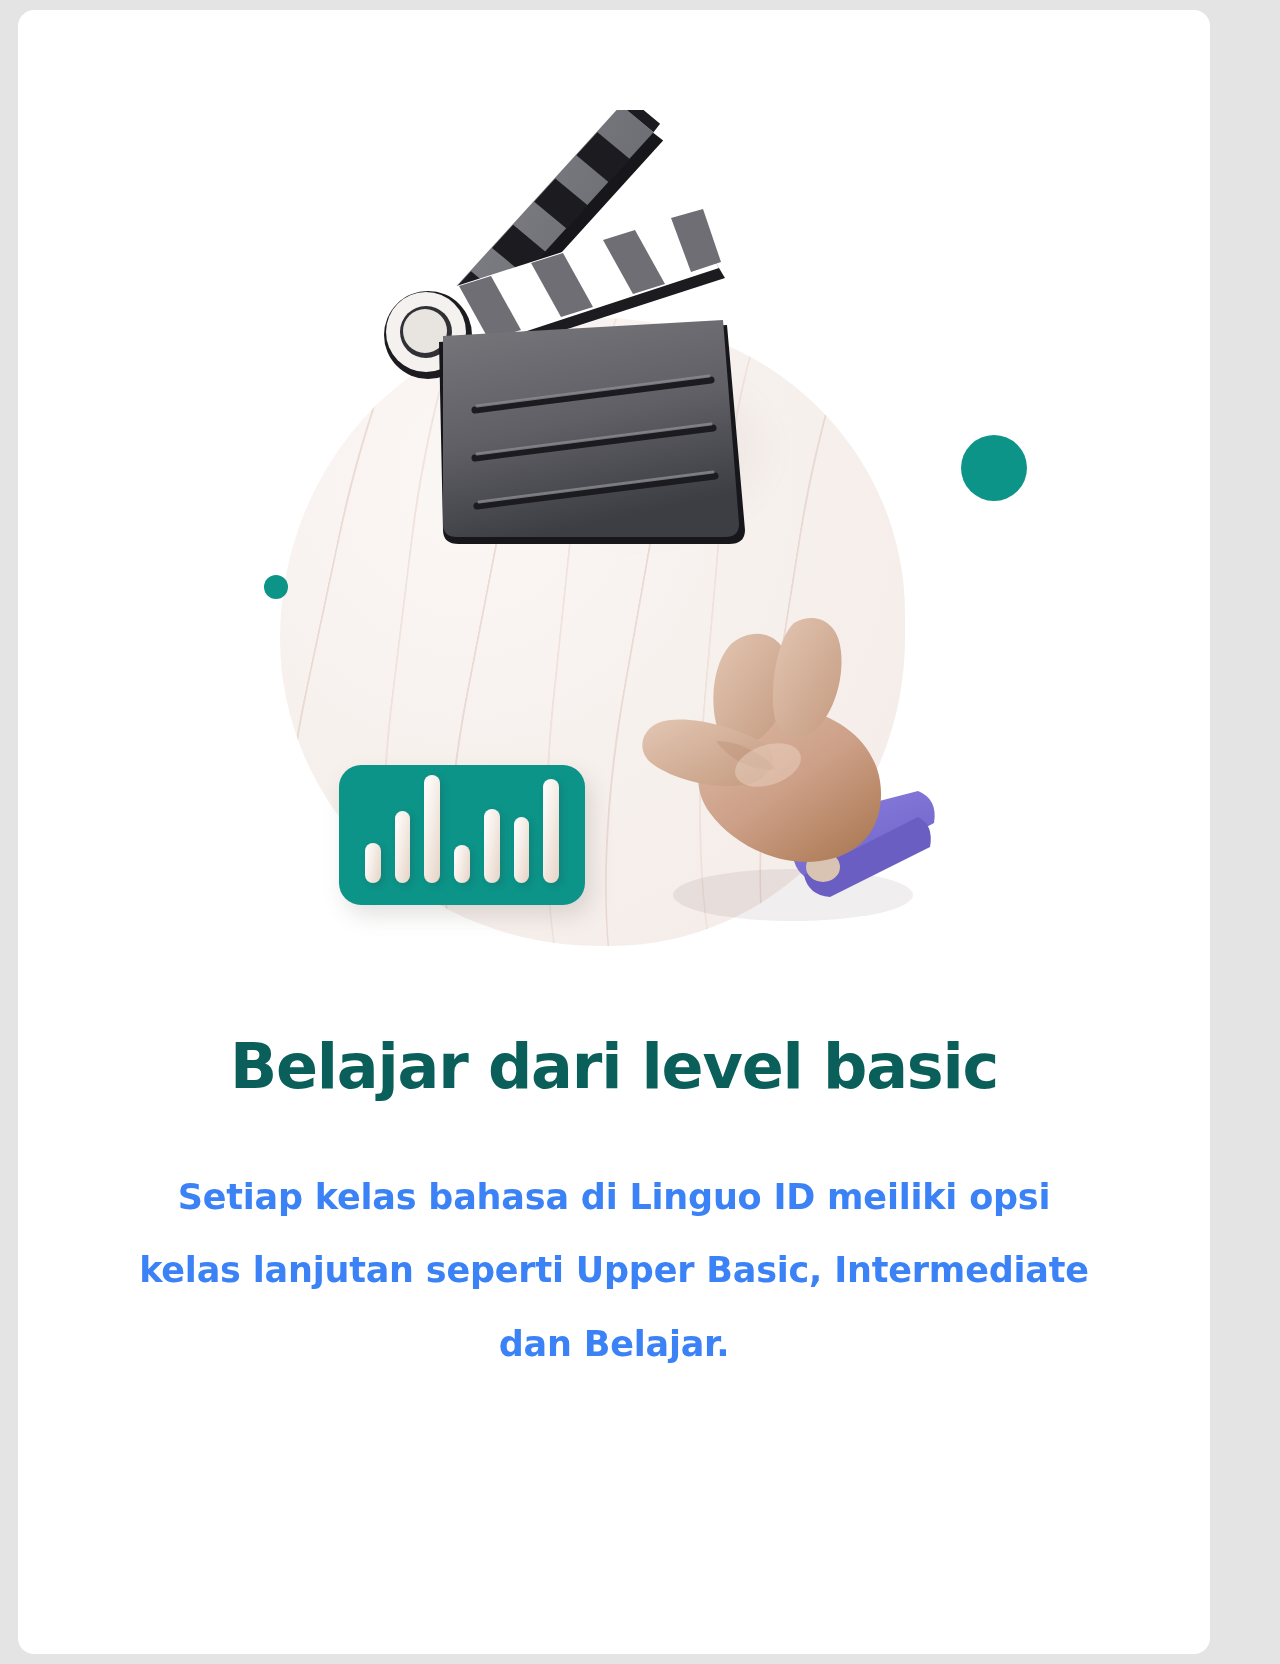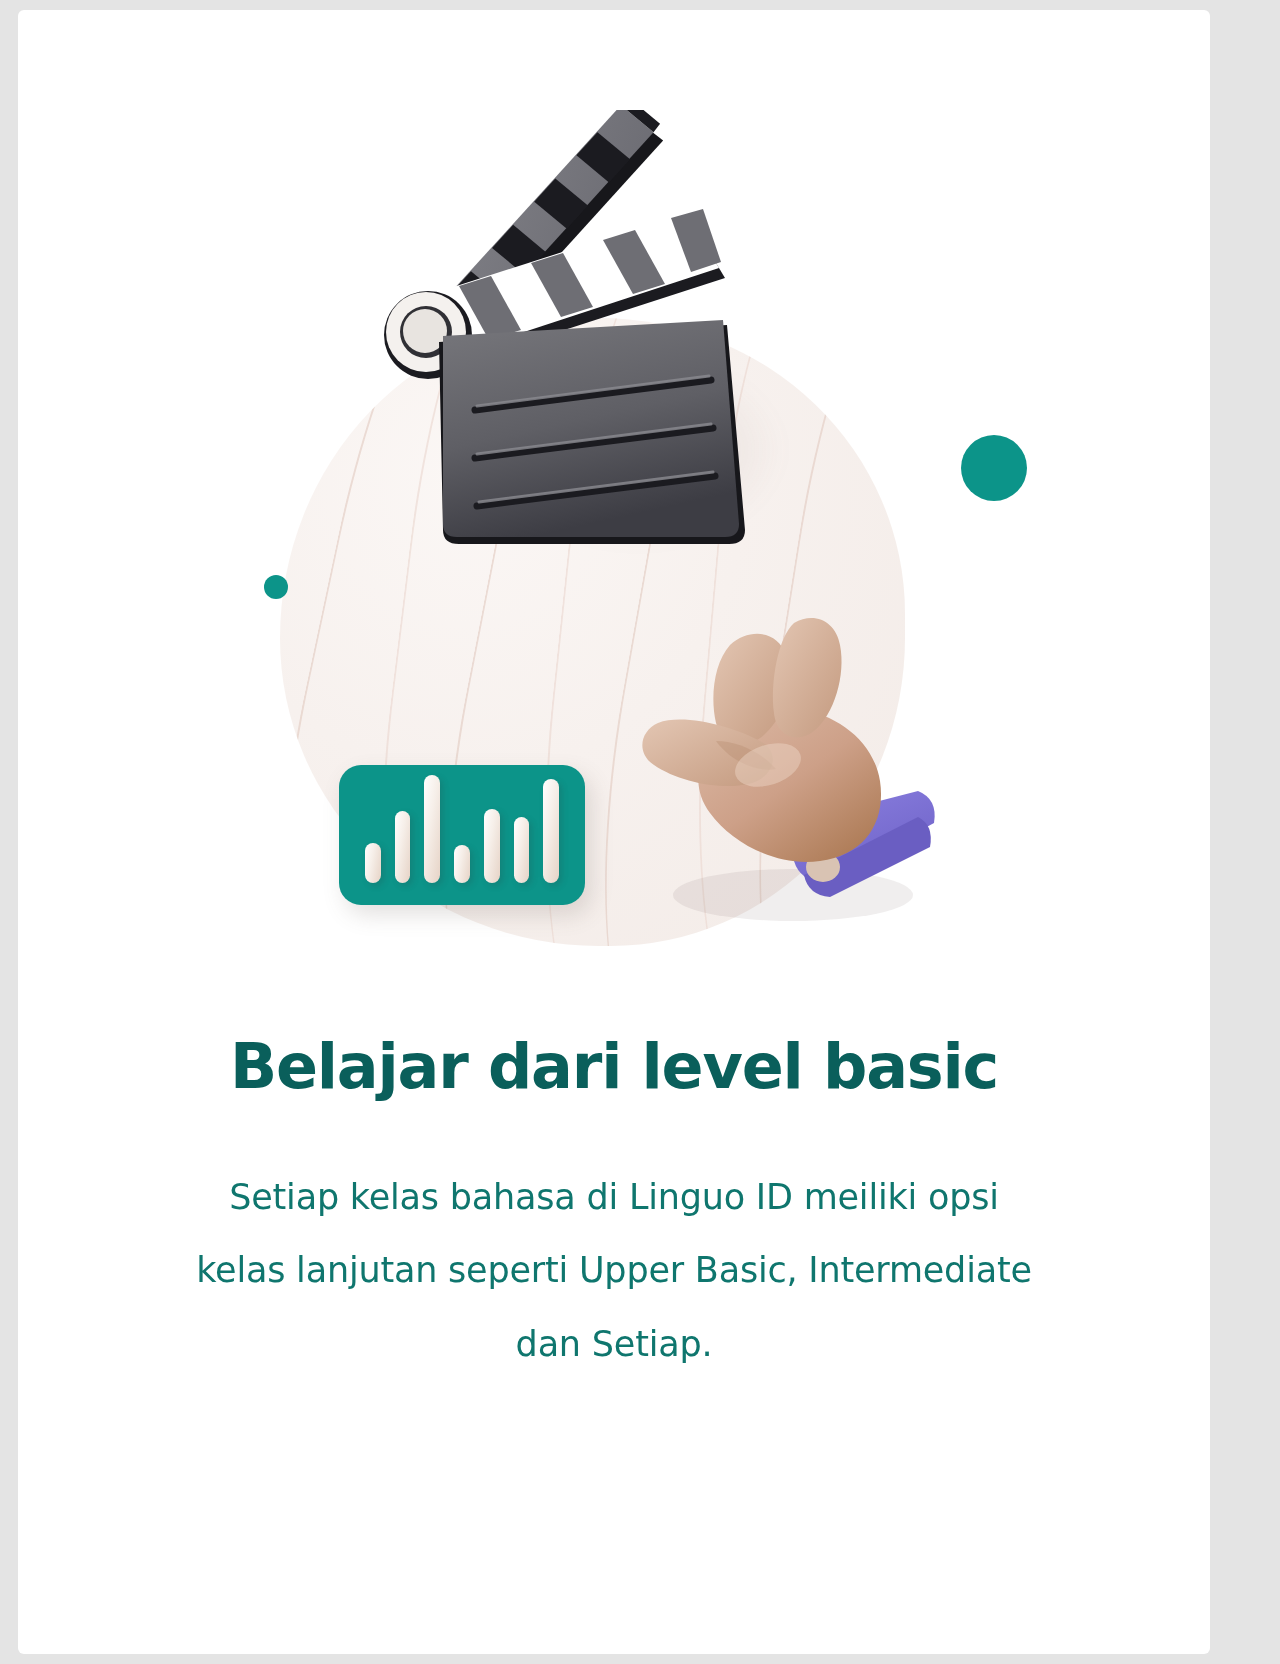--- a/index.html
+++ b/index.html
@@ -16,21 +16,21 @@
     width:1280px; height:1664px;
     background:#e4e4e4;
   }
 
   
   .feature-card {
     position:absolute;
     left:18px; top:10px;
     width:1192px; height:1644px;
     background:#ffffff;
-    border-radius:6px;
+    border-radius:16px;
     overflow:hidden;
   }
 
   
   .illustration {
     position:absolute;
     left:0; top:0;
     width:1192px; height:1000px;
   }
 
@@ -138,23 +138,23 @@
     font-weight:bold;
     letter-spacing:-1.2px;
     color:#0a5f5b;
   }
 
   .card-desc {
     margin-top:58px;
     font-family:"DejaVu Sans", sans-serif;
     font-size:35px;
     line-height:2.1;
-    font-weight:400;
+    font-weight:700;
     letter-spacing:-.2px;
-    color:#0f766e;
+    color:#3b82f6;
   }
 </style>
 </head>
 <body>
 
 <div class="page">
 
   <div class="feature-card">
 
     <div class="illustration">
@@ -309,18 +309,18 @@
       <div class="dot dot-sm"></div>
     </div>
 
     <div class="text-block">
       <h2 class="card-title">
         <span>Belajar dari level basic</span><br>
       </h2>
       <p class="card-desc">
         <span>Setiap kelas bahasa di Linguo ID meiliki opsi</span><br>
         <span>kelas lanjutan seperti Upper Basic, Intermediate</span><br>
-        <span>dan Setiap.</span>
+        <span>dan Belajar.</span>
       </p>
     </div>
 
   </div>
 </div>
 
 </body></html>

